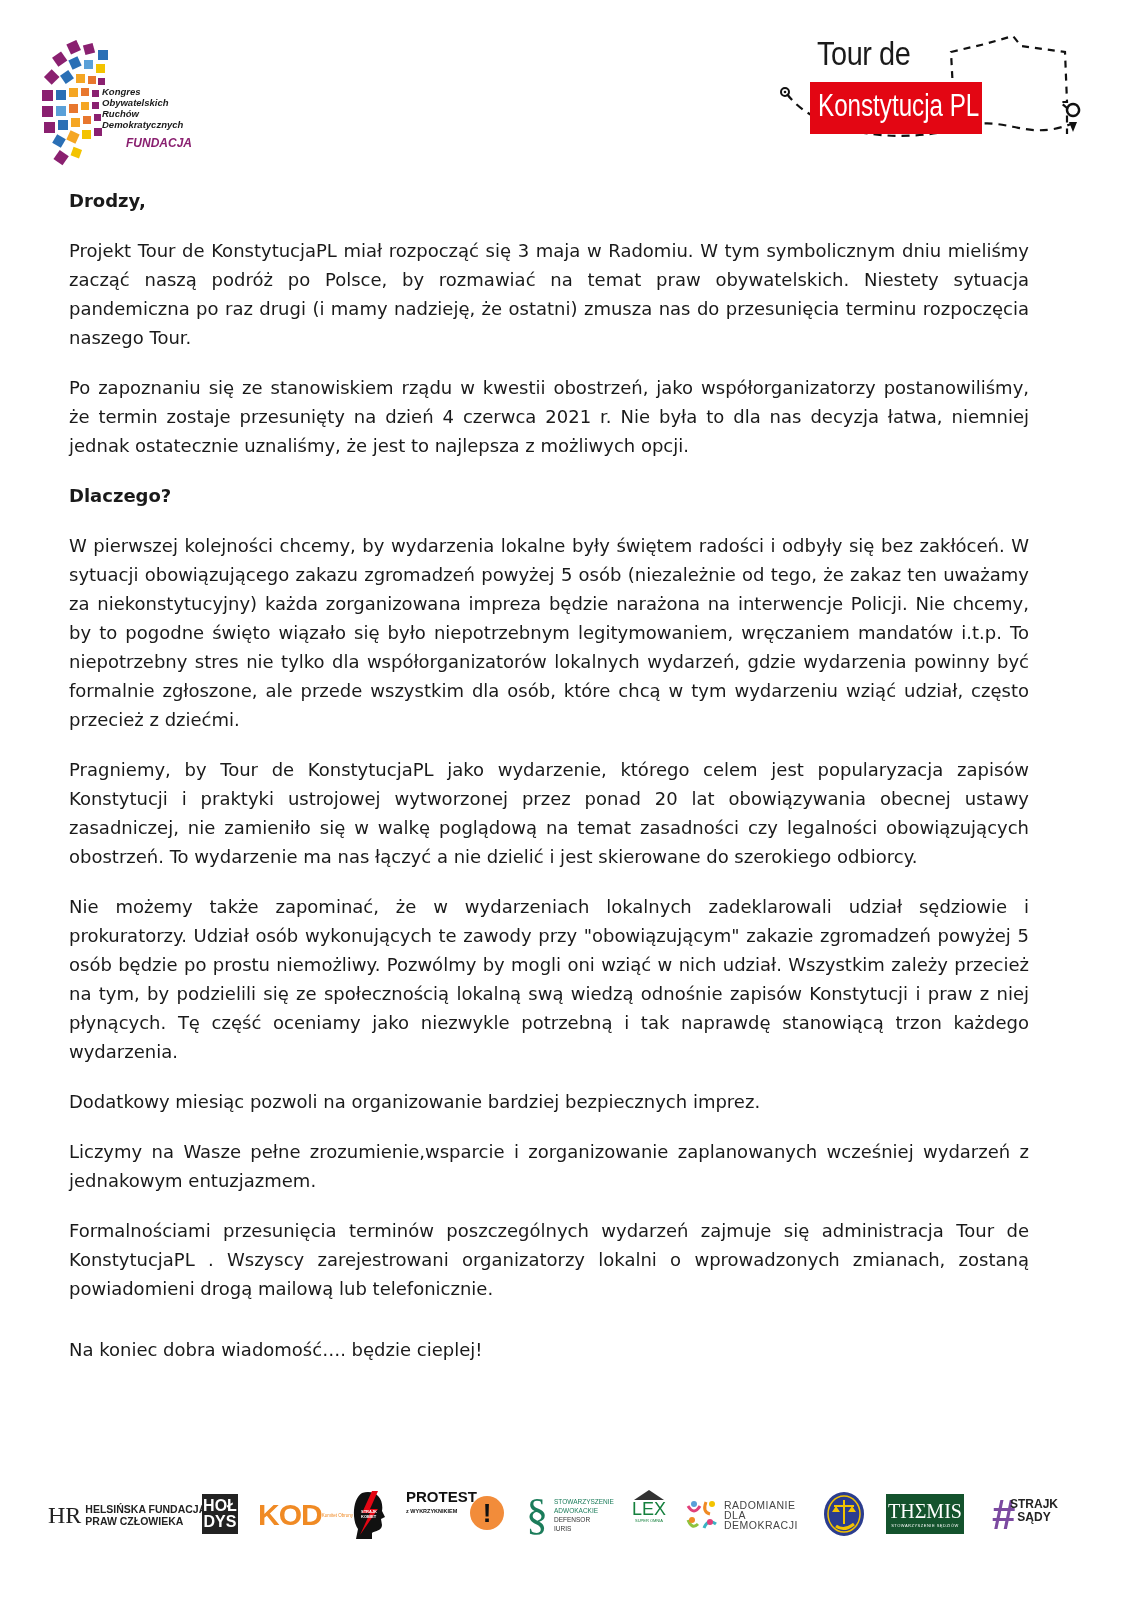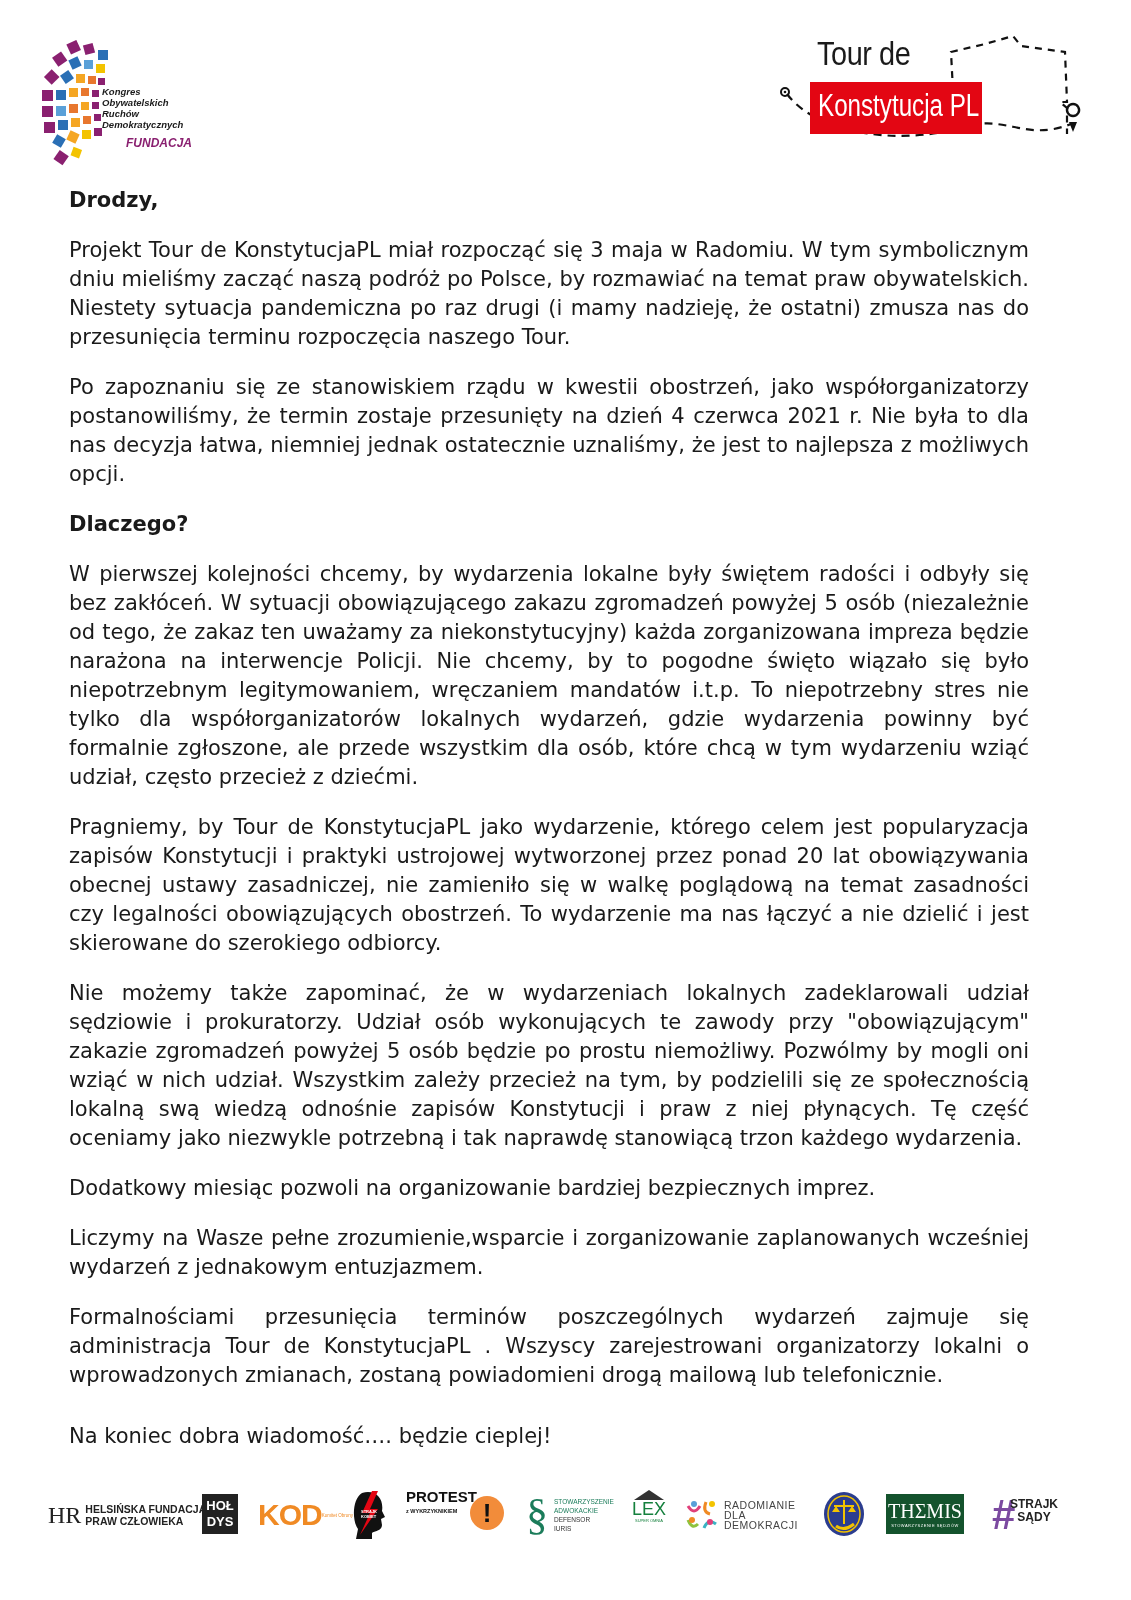--- a/index.html
+++ b/index.html
@@ -16,32 +16,32 @@
 
   .logo-tour { position: absolute; left: 775px; top: 22px; width: 320px; height: 140px; }
   .tour-de { position: absolute; left: 42px; top: 12px; font-family: "Liberation Sans", sans-serif;
              font-size: 34px; color: #1a1a1a; letter-spacing: -0.5px; transform: scaleX(0.85); transform-origin: left; }
   .tour-red { position: absolute; left: 35px; top: 60px; width: 172px; height: 52px; background: #e30613; }
   .tour-red span { position: absolute; left: 8px; top: 6px; font-family: "Liberation Sans", sans-serif;
                    font-size: 31px; color: #ffffff; white-space: nowrap; transform: scaleX(0.78); transform-origin: left; }
   .logo-tour svg { position: absolute; left: 0; top: 0; }
 
   
-  .letter { position: absolute; left: 69px; top: 186px; width: 960px; font-size: 21px; line-height: 29px; }
+  .letter { position: absolute; left: 69px; top: 186px; width: 960px; font-size: 18px; line-height: 29px; }
   .letter p { margin: 0 0 21px 0; text-align: justify; }
   .letter .bold { font-weight: bold; }
   .letter .p-gap-large { margin-top: 32px; }
 
   
   .footer { position: absolute; left: 40px; top: 1490px; width: 1040px; height: 60px; }
   .flogo { position: absolute; top: 0; height: 50px; display: flex; align-items: center; }
   .helsinska { left: 8px; font-family: "Liberation Sans", sans-serif; font-size: 10.5px; line-height: 12px; font-weight: bold; color: #222; }
   .helsinska .hr { font-family: "Liberation Serif", serif; font-size: 24px; margin-right: 4px; font-weight: normal; }
   .holdys { left: 162px; width: 36px; height: 40px; top: 4px; background: #222; color: #fff; font-family: "Liberation Sans", sans-serif;
-            font-weight: bold; font-size: 13px; line-height: 16px; text-align: center; display: block; padding-top: 4px; box-sizing: border-box; }
+            font-weight: bold; font-size: 16px; line-height: 16px; text-align: center; display: block; padding-top: 4px; box-sizing: border-box; }
   .kod { left: 218px; font-family: "Liberation Sans", sans-serif; font-weight: bold; font-size: 30px; color: #f08a24; letter-spacing: -1px; }
   .kod small { font-size: 4.5px; color: #f08a24; font-weight: normal; letter-spacing: 0; }
   .strajk { left: 312px; width: 34px; height: 48px; }
   .protest { left: 366px; font-family: "Liberation Sans", sans-serif; font-weight: bold; font-size: 15px; color: #111; flex-direction: column; align-items: flex-start; line-height: 14px; }
   .protest small { font-size: 5.5px; font-weight: bold; }
   .protest-circle { position: absolute; left: 430px; top: 6px; width: 34px; height: 34px; border-radius: 50%; background: #f28c3a;
                     color: #111; font-family: "Liberation Sans", sans-serif; font-weight: bold; font-size: 26px; text-align: center; line-height: 34px; }
   .defensor { left: 486px; font-family: "Liberation Sans", sans-serif; font-size: 6.5px; line-height: 9px; color: #1b7c5a; }
   .defensor .para { font-family: "Liberation Serif", serif; font-size: 44px; color: #1b7c5a; margin-right: 6px; line-height: 44px; }
   .defensor .txt span { display: block; }

